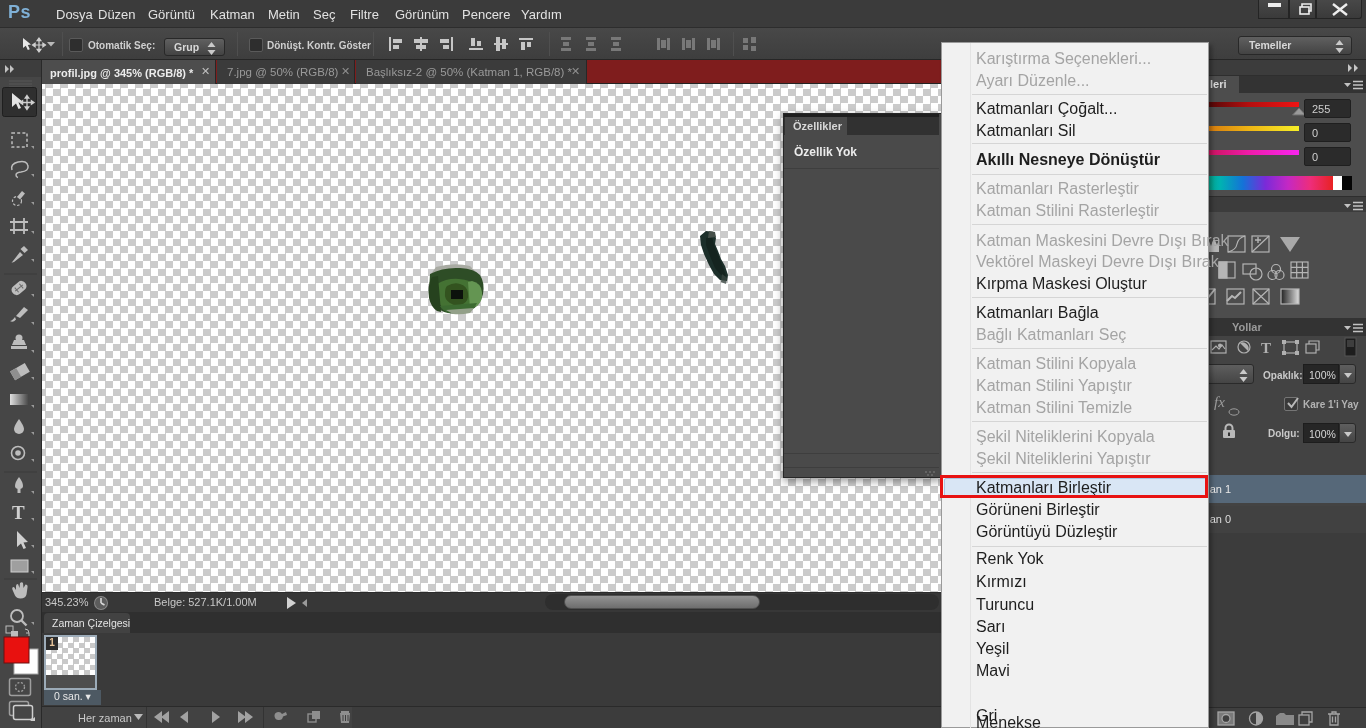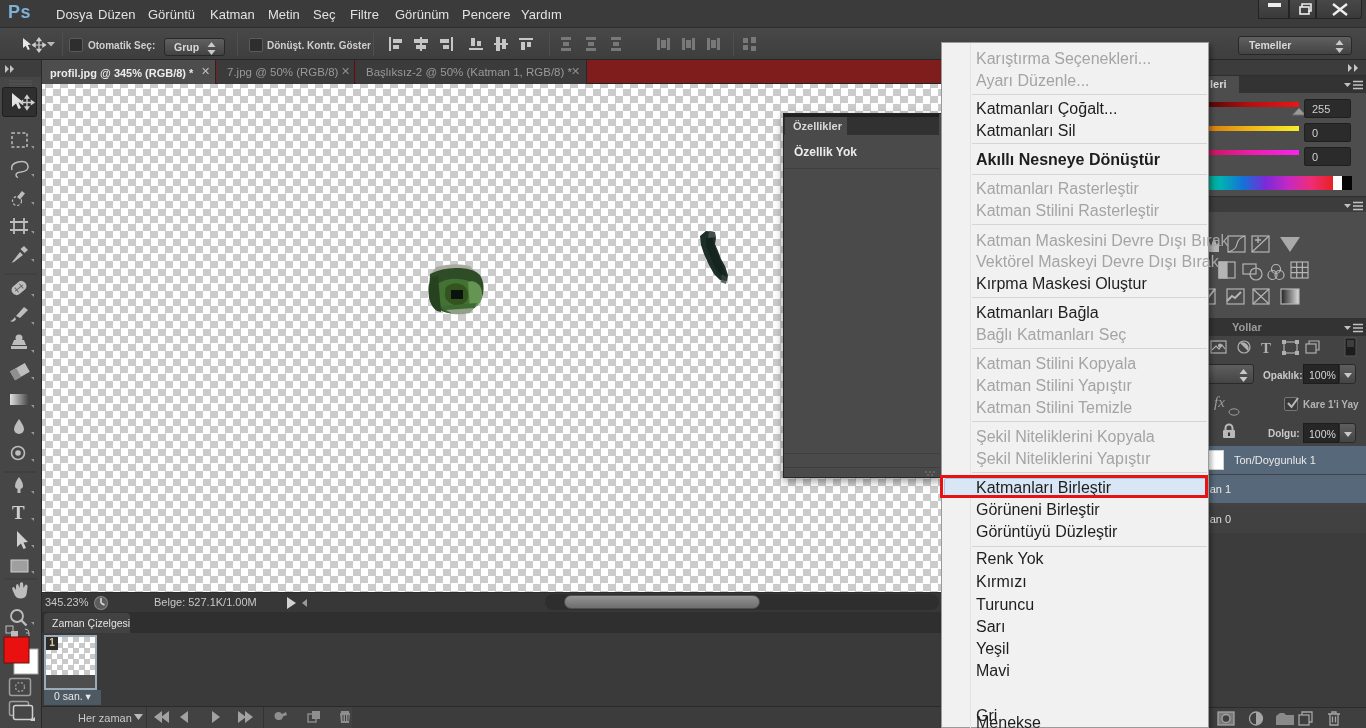--- a/index.html
+++ b/index.html
@@ -582,24 +582,20 @@
         <rect x="6" y="9.5" width="2" height="3.5" fill="#333"></rect>
       </svg>
       <span style="position:absolute; left:70px; top:92px; font-size:10px; font-weight:bold; color:#c9c9c9;">Dolgu:</span>
       <div style="position:absolute; left:105px; top:87px; width:36px; height:20px; background:#262626; border:1px solid #1d1d1d; color:#d8d8d8; font-size:10.5px; padding:4px 0 0 5px;">100%</div>
       <div style="position:absolute; left:141px; top:87px; width:17px; height:20px; background:linear-gradient(#5e5e5e,#454545); border:1px solid #2a2a2a; border-radius:0 3px 3px 0;">
         <svg style="position:absolute; left:4px; top:8px;" width="9" height="6">
             <path d="M0 0 h8 l-4 5 Z" fill="#c9c9c9"></path>
           </svg>
       </div>
 
-      <div style="position:absolute; left:0; top:110px; width:169px; height:28px; background:#566879;">
-        <div style="position:absolute; left:8px; top:4px; width:18px; height:20px; background:#ffffff; border:1px solid #d0d0d0;"></div>
-        <span style="position:absolute; left:36px; top:8px; font-size:11px; color:#e9e9e9;">Ton/Doygunluk 1</span>
-      </div>
       <div style="position:absolute; left:0; top:139px; width:169px; height:28px; background:#566879;">
         <span style="position:absolute; left:-14px; top:8px; font-size:11px; color:#e9e9e9;">Katman 1</span>
       </div>
       <div style="position:absolute; left:0; top:170px; width:169px; height:27px; background:#414141;">
         <span style="position:absolute; left:-14px; top:7px; font-size:11px; color:#dddddd;">Katman 0</span>
       </div>
       <div style="position:absolute; left:0; top:197px; width:169px; height:174px; background:#3c3c3c;"></div>
 
       <div style="position:absolute; left:0; top:371px; width:169px; height:21px; background:#3f3f3f; border-top:1px solid #2b2b2b;">
         <svg width="169" height="21">

